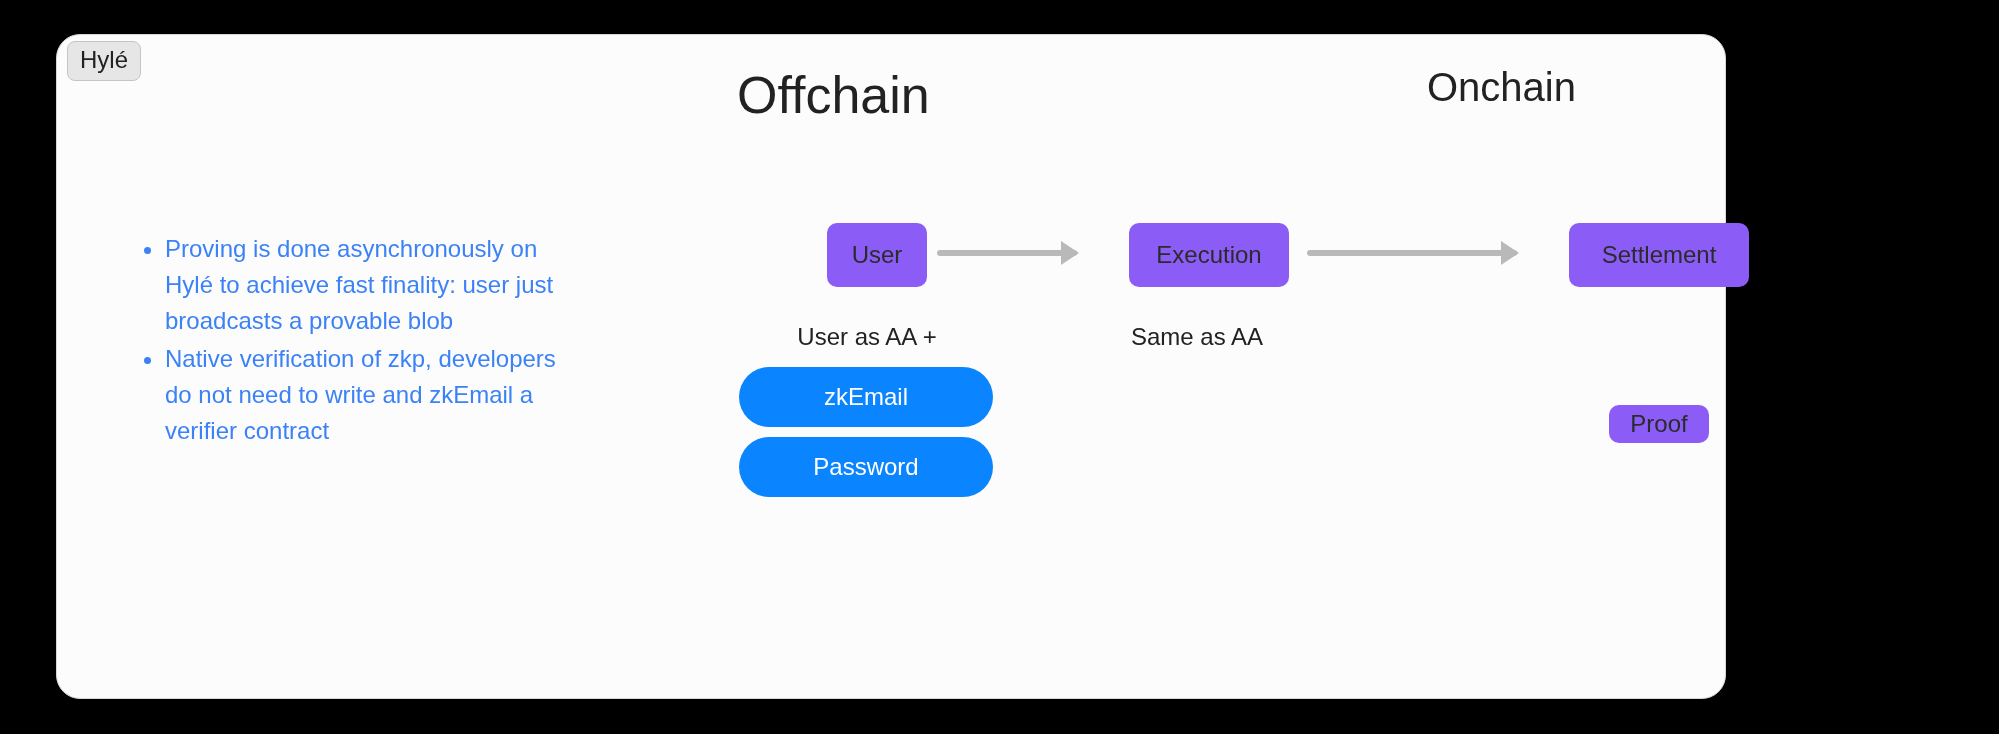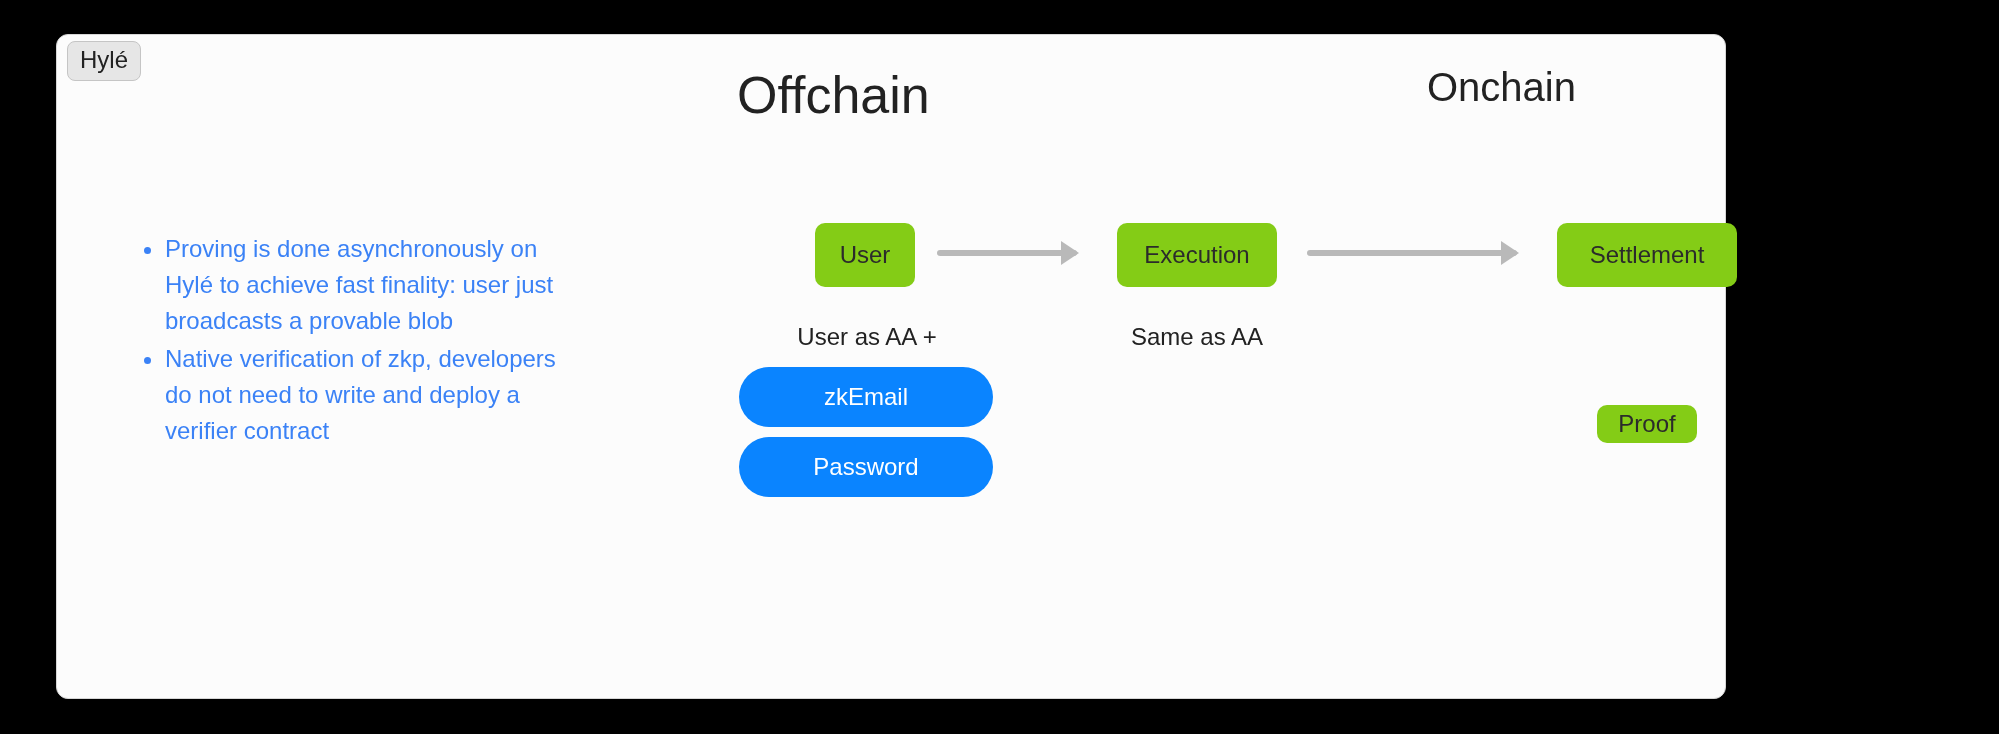--- a/index.html
+++ b/index.html
@@ -12,21 +12,21 @@
     height: 734px;
     position: relative;
   }
   .card {
     position: absolute;
     top: 34px;
     left: 56px;
     width: 1670px;
     height: 665px;
     background: #fcfcfc;
-    border-radius: 12px;
+    border-radius: 24px;
     border: 1px solid #d6d6d6;
   }
   .tab {
     position: absolute;
     top: 6px;
     left: 10px;
     background: #e6e6e6;
     border: 1px solid #c5c5c5;
     border-radius: 8px;
     padding: 4px 12px 6px 12px;
@@ -68,27 +68,28 @@
 
   .flow {
     position: absolute;
     top: 170px;
     left: 710px;
     width: 960px;
     height: 320px;
   }
   .box {
     position: absolute;
-    background: #84cc16;
+    background: #8b5cf6;
     border-radius: 10px;
     padding: 18px 24px;
     font-size: 24px;
     font-weight: 400;
     color: #2b2b2b;
     text-align: center;
+    margin-left: 12px;
   }
   .box-user { left: 48px; top: 18px; width: 100px; }
   .box-exec { left: 350px; top: 18px; width: 160px; }
   .box-settle { left: 790px; top: 18px; width: 180px; }
   .box-proof { left: 830px; top: 200px; width: 100px; padding: 5px 16px; }
 
   .caption {
     position: absolute;
     font-size: 24px;
     color: #222;
@@ -136,21 +137,21 @@
   <div class="tab">Hylé</div>
 
   <div class="headings">
     <div class="heading-off">Offchain</div>
     <div class="heading-on">Onchain</div>
   </div>
 
   <div class="bullets">
     <ul>
       <li>Proving is done asynchronously on Hylé to achieve fast finality: user just broadcasts a provable blob</li>
-      <li>Native verification of zkp, developers do not need to write and deploy a verifier contract</li>
+      <li>Native verification of zkp, developers do not need to write and zkEmail a verifier contract</li>
     </ul>
   </div>
 
   <div class="flow">
 
     <div class="box box-user">User</div>
     <div class="box box-exec">Execution</div>
     <div class="box box-settle">Settlement</div>
     <div class="box box-proof">Proof</div>
 

